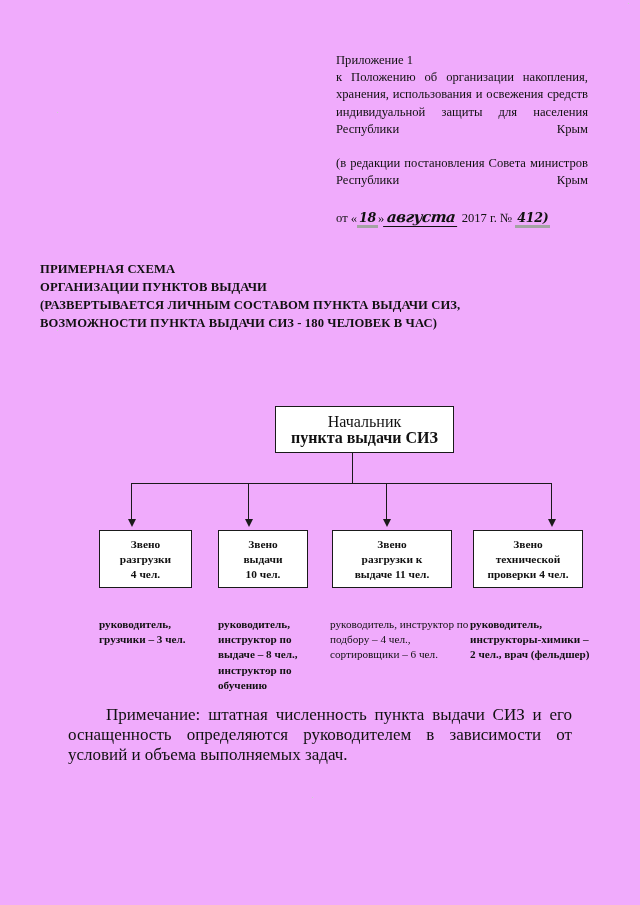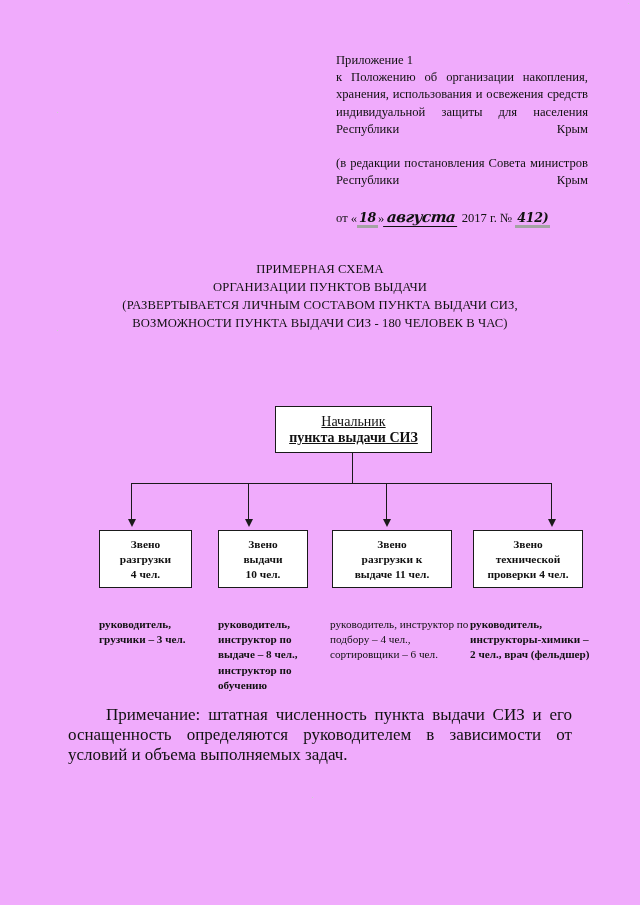--- a/index.html
+++ b/index.html
@@ -71,22 +71,22 @@
     text-align: left;
     font-size: 12.6px;
   }
 
   
   .doc-title {
     position: absolute;
     left: 40px;
     top: 260px;
     width: 560px;
-    text-align: center;
-    font-weight: normal;
+    text-align: left;
+    font-weight: bold;
     font-size: 12.6px;
     line-height: 18px;
     letter-spacing: 0.1px;
   }
 
   
   .chart {
     position: absolute;
     left: 0;
     top: 0;
@@ -106,26 +106,25 @@
     align-items: center;
     justify-content: center;
     text-align: center;
     font-weight: bold;
     font-size: 11.4px;
     line-height: 15px;
   }
   .node-root {
     left: 275px;
     top: 406px;
-    width: 157px;
+    width: 179px;
     height: 47px;
     font-weight: normal;
-    font-size: 14px;
+    font-size: 16px;
     line-height: 16px;
-    text-decoration: underline;
   }
   .node-root .l1 { font-weight: normal; }
   .node-root .l2 { font-weight: bold; }
 
   .node-1 { left: 99px;  top: 530px; width: 93px;  height: 58px; }
   .node-2 { left: 218px; top: 530px; width: 90px;  height: 58px; }
   .node-3 { left: 332px; top: 530px; width: 120px; height: 58px; }
   .node-4 { left: 473px; top: 530px; width: 110px; height: 58px; }
 
   

